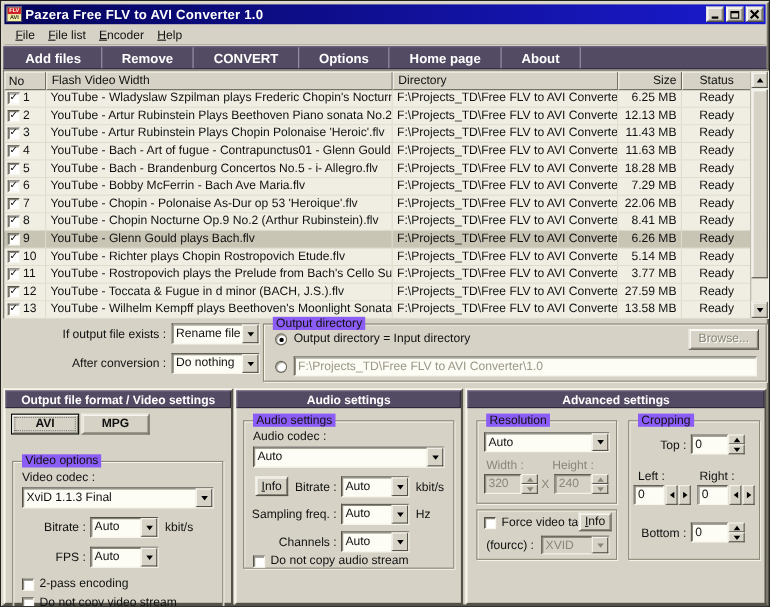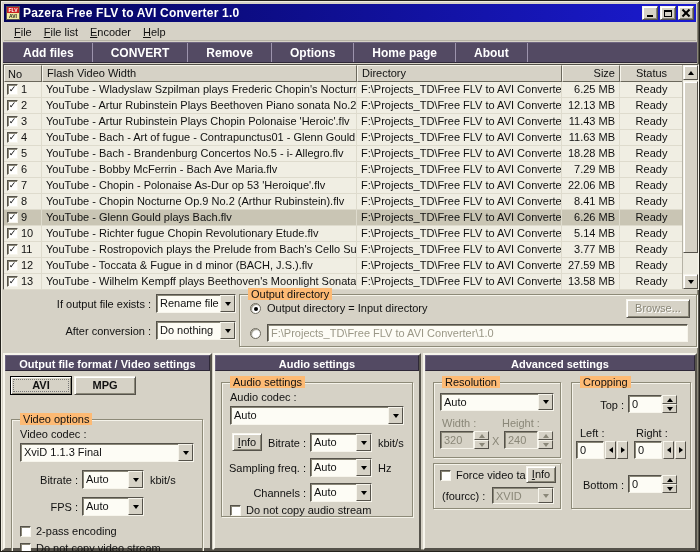--- a/index.html
+++ b/index.html
@@ -61,21 +61,21 @@
   .dis .tri-up { border-bottom-color:#8a8778; } .dis .tri-down { border-top-color:#8a8778; }
   
   .combo { display:flex; height:19px; background:#fdfcf5; border:1px solid; border-color:#55524a #f7f5ec #f7f5ec #55524a; box-shadow: inset 1px 1px 0 #8a8778; }
   .combo .val { flex:1; padding:2px 3px; line-height:13px; white-space:nowrap; overflow:hidden; }
   .combo .drop { width:15px; background:#d6d2c6; border:1px solid; border-color:#f7f5ec #55524a #55524a #f7f5ec; display:flex; align-items:center; justify-content:center; flex:none; }
   .combo.dis { background:#d6d2c6; } .combo.dis .val { color:#8a8778; }
   .btn { background:#d6d2c6; border:1px solid; border-color:#f7f5ec #55524a #55524a #f7f5ec; box-shadow: inset 1px 1px 0 #fff, inset -1px -1px 0 #8a8778; text-align:center; }
   .btn.dis { color:#8a8778; text-shadow:1px 1px 0 #fff; }
   .uline::first-letter { text-decoration:underline; }
   .groupbox { position:absolute; border:1px solid #8d8a78; box-shadow: 1px 1px 0 #f5f3ea, inset 1px 1px 0 #f5f3ea; }
-  .gb-label { position:absolute; top:-7px; left:8px; background:#fdba74; padding:0 3px; line-height:12px; }
+  .gb-label { position:absolute; top:-7px; left:8px; background:#8b5cf6; padding:0 3px; line-height:12px; }
   .radio { width:11px; height:11px; border-radius:50%; background:#fff; border:1px solid #6b685c; box-shadow: inset 1px 1px 1px #9a9788; position:relative; flex:none; }
   .radio.sel::after { content:""; position:absolute; left:3px; top:3px; width:4px; height:4px; border-radius:50%; background:#000; }
   .spin { display:flex; height:18px; }
   .spin .sfield { width:34px; background:#fdfcf5; border:1px solid; border-color:#55524a #f7f5ec #f7f5ec #55524a; box-shadow: inset 1px 1px 0 #8a8778; padding:2px 3px; line-height:12px; }
   .spin.dis .sfield { background:#d6d2c6; color:#8a8778; }
   .updown { display:flex; flex-direction:column; width:15px; }
   .udbtn { flex:1; background:#d6d2c6; border:1px solid; border-color:#f7f5ec #55524a #55524a #f7f5ec; display:flex; align-items:center; justify-content:center; }
   .sidebtn { width:11px; height:18px; background:#d6d2c6; border:1px solid; border-color:#f7f5ec #55524a #55524a #f7f5ec; display:flex; align-items:center; justify-content:center; margin-left:1px; }
   .lbl { white-space:nowrap; }
   .lbl.dis { color:#8a8778; }
@@ -119,24 +119,24 @@
       <div class="menu-item"><span>Encoder</span></div>
       <div class="menu-item"><span>Help</span></div>
     </div>
 
   <div class="toolbar">
 
   <div class="tb-item">
         <span>Add files</span>
       </div>
       <div class="tb-item">
+        <span>Remove</span>
+      </div>
+      <div class="tb-item">
         <span>CONVERT</span>
-      </div>
-      <div class="tb-item">
-        <span>Remove</span>
       </div>
       <div class="tb-item">
         <span>Options</span>
       </div>
       <div class="tb-item">
         <span>Home page</span>
       </div>
       <div class="tb-item">
         <span>About</span>
       </div>
@@ -269,21 +269,21 @@
           <div class="cell c-status">Ready</div>
         </div>
 
         <div class="trow checked">
           <div class="cell c-no">
             <span class="checkbox">
               <span class="check">✓</span>
             </span>
             <span>10</span>
           </div>
-          <div class="cell c-file">YouTube - Richter fugue Chopin Revolutionary Etude.flv</div>
+          <div class="cell c-file">YouTube - Richter plays Chopin Rostropovich Etude.flv</div>
           <div class="cell c-dir">F:\Projects_TD\Free FLV to AVI Converter...</div>
           <div class="cell c-size">5.14 MB</div>
           <div class="cell c-status">Ready</div>
         </div>
 
         <div class="trow checked">
           <div class="cell c-no">
             <span class="checkbox">
               <span class="check">✓</span>
             </span>

